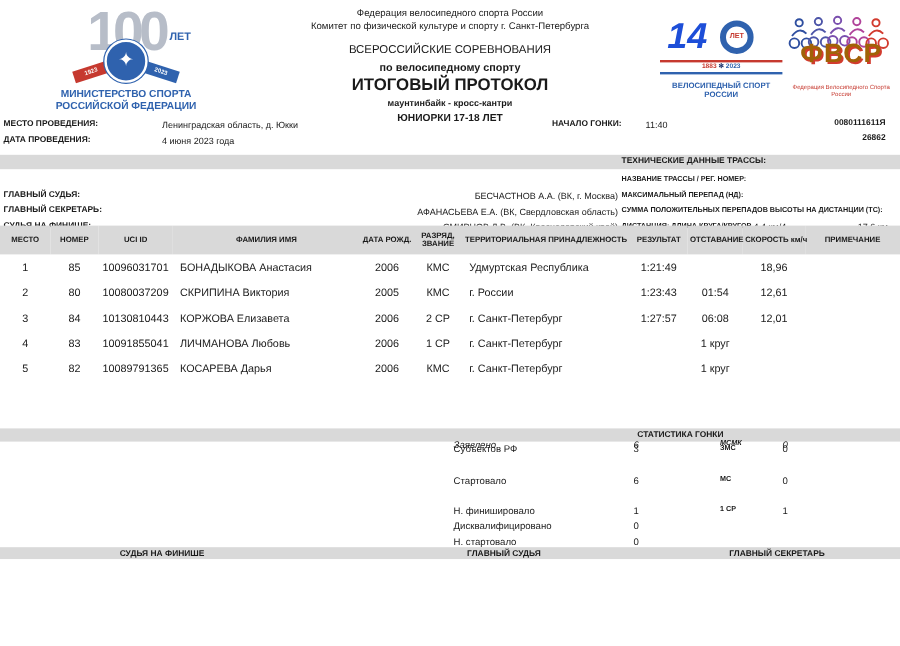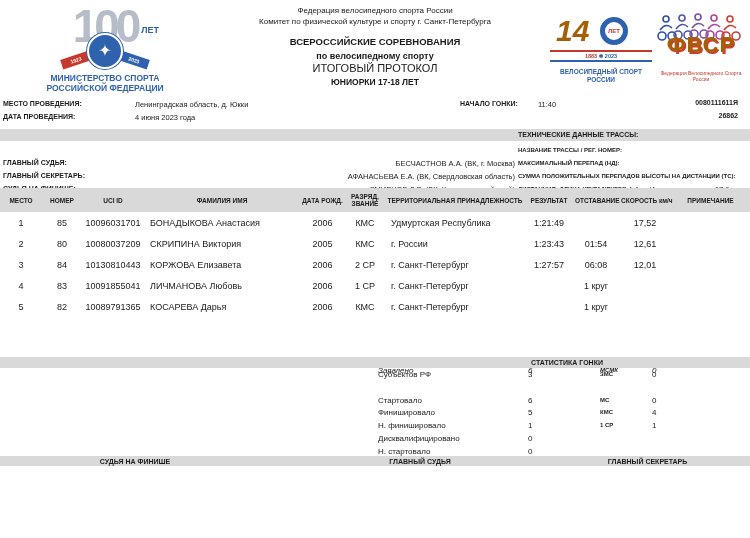--- a/index.html
+++ b/index.html
@@ -3,23 +3,23 @@
 <meta charset="utf-8">
 <style>
   html,body { margin:0; padding:0; background:#ffffff; }
   .page { position:relative; width:750px; height:466px; background:#ffffff;
           font-family:"Liberation Sans", sans-serif; color:#1a1a1a; overflow:hidden; }
   .page * { box-sizing:border-box; }
 
   
   .head-center { position:absolute; left:175px; top:6px; width:400px; text-align:center; }
   .org  { font-size:8px; line-height:10.5px; }
-  .t1   { margin-top:9px; font-weight:700; font-size:9.5px; }
+  .t1   { margin-top:9px; font-weight:400; font-size:9.5px; }
   .t2   { margin-top:4px; font-weight:700; font-size:9px; }
-  .t3   { margin-top:1px; font-weight:400; font-size:11px; }
+  .t3   { margin-top:1px; font-weight:700; font-size:14px; }
   .t4   { margin-top:3px; font-weight:700; font-size:7.5px; }
   .t5   { margin-top:3px; font-weight:700; font-size:8.5px; }
 
   
   .logo-min { position:absolute; left:25px; top:3px; width:160px; height:94px; }
   .m-num { position:absolute; left:0; top:0; width:160px; text-align:center;
            font-weight:700; font-size:46px; line-height:46px; letter-spacing:-4px; color:#b7bdc8; }
   .m-let { position:absolute; right:26px; top:22px; font-weight:700; font-size:9px; color:#2f62ae; letter-spacing:0; }
   .m-emblem { position:absolute; left:62px; top:30px; width:36px; height:36px; border-radius:50%;
               background:#2f62ae; border:2px solid #ffffff; box-shadow:0 0 0 1px #2f62ae;
@@ -27,21 +27,21 @@
   .m-ribbon { position:absolute; top:52px; width:30px; height:10px; color:#fff; font-size:5px;
               font-weight:700; text-align:center; line-height:10px; }
   .m-ribbon.l { left:36px; background:#c6392f; transform:rotate(-18deg); }
   .m-ribbon.r { left:94px; background:#2f62ae; transform:rotate(18deg); }
   .m-cap { position:absolute; left:0; top:70px; width:160px; text-align:center;
            font-weight:700; font-size:8.5px; line-height:10px; color:#2f62ae; }
 
   
   .logo-140 { position:absolute; left:550px; top:16px; width:102px; height:78px; }
   .v-num { position:absolute; left:6px; top:0; font-style:italic; font-weight:700;
-           font-size:30px; line-height:30px; color:#a16207; }
+           font-size:30px; line-height:30px; color:#1d4ed8; }
   .v-ring { position:absolute; left:50px; top:1px; width:28px; height:28px; border-radius:50%;
             border:5px solid #2f62ae; text-align:center; }
   .v-let { font-weight:700; font-size:6px; color:#c6392f; line-height:18px; }
   .v-banner { position:absolute; left:0; top:34px; width:102px; height:12px;
               border-top:2px solid #c6392f; border-bottom:2px solid #2f62ae; background:#fff;
               font-size:5.5px; font-weight:700; line-height:8px; text-align:center; }
   .v-banner .y1 { color:#c6392f; } .v-banner .y2 { color:#2f62ae; } .v-banner .mid { color:#23366e; }
   .v-cap { position:absolute; left:0; top:52px; width:102px; text-align:center;
            font-weight:700; font-size:6.5px; line-height:8px; color:#2f62ae; }
 
@@ -105,20 +105,21 @@
       <div>РОССИЙСКОЙ ФЕДЕРАЦИИ</div>
     </div>
   </div>
 
   <div class="head-center">
     <div class="org">Федерация велосипедного спорта России</div>
     <div class="org">Комитет по физической культуре и спорту г. Санкт-Петербурга</div>
     <div class="t1">ВСЕРОССИЙСКИЕ СОРЕВНОВАНИЯ</div>
     <div class="t2">по велосипедному спорту</div>
     <div class="t3">ИТОГОВЫЙ ПРОТОКОЛ</div>
+    <div class="t4">маунтинбайк - кросс-кантри</div>
     <div class="t5">ЮНИОРКИ 17-18 ЛЕТ</div>
   </div>
 
   <div class="logo-140">
     <div class="v-num">14</div>
     <div class="v-ring">
         <div class="v-let">ЛЕТ</div>
       </div>
     <div class="v-banner">
       <span class="y1">1883</span>
@@ -232,21 +233,21 @@
       <tr>
         <td>1</td>
         <td>85</td>
         <td>10096031701</td>
         <td class="cl">БОНАДЫКОВА Анастасия</td>
         <td>2006</td>
         <td>КМС</td>
         <td class="cl">Удмуртская Республика</td>
         <td>1:21:49</td>
         <td></td>
-        <td>17,52</td>
+        <td>18,96</td>
         <td></td>
       </tr>
       <tr>
         <td>2</td>
         <td>80</td>
         <td>10080037209</td>
         <td class="cl">СКРИПИНА Виктория</td>
         <td>2005</td>
         <td>КМС</td>
         <td class="cl">г. России</td>
@@ -312,26 +313,20 @@
     <span class="s-value">6</span>
     <span class="s-rlabel">МСМК</span>
     <span class="s-rvalue">0</span>
   </div>
   <div class="srow" style="top:396px;">
     <span class="s-label">Стартовало</span>
     <span class="s-value">6</span>
     <span class="s-rlabel">МС</span>
     <span class="s-rvalue">0</span>
   </div>
-  <div class="srow" style="top:408px;">
-    <span class="s-label">Финишировало</span>
-    <span class="s-value">5</span>
-    <span class="s-rlabel">КМС</span>
-    <span class="s-rvalue">4</span>
-  </div>
   <div class="srow" style="top:421px;">
     <span class="s-label">Н. финишировало</span>
     <span class="s-value">1</span>
     <span class="s-rlabel">1 СР</span>
     <span class="s-rvalue">1</span>
   </div>
   <div class="srow" style="top:434px;">
     <span class="s-label">Дисквалифицировано</span>
     <span class="s-value">0</span>
   </div>

